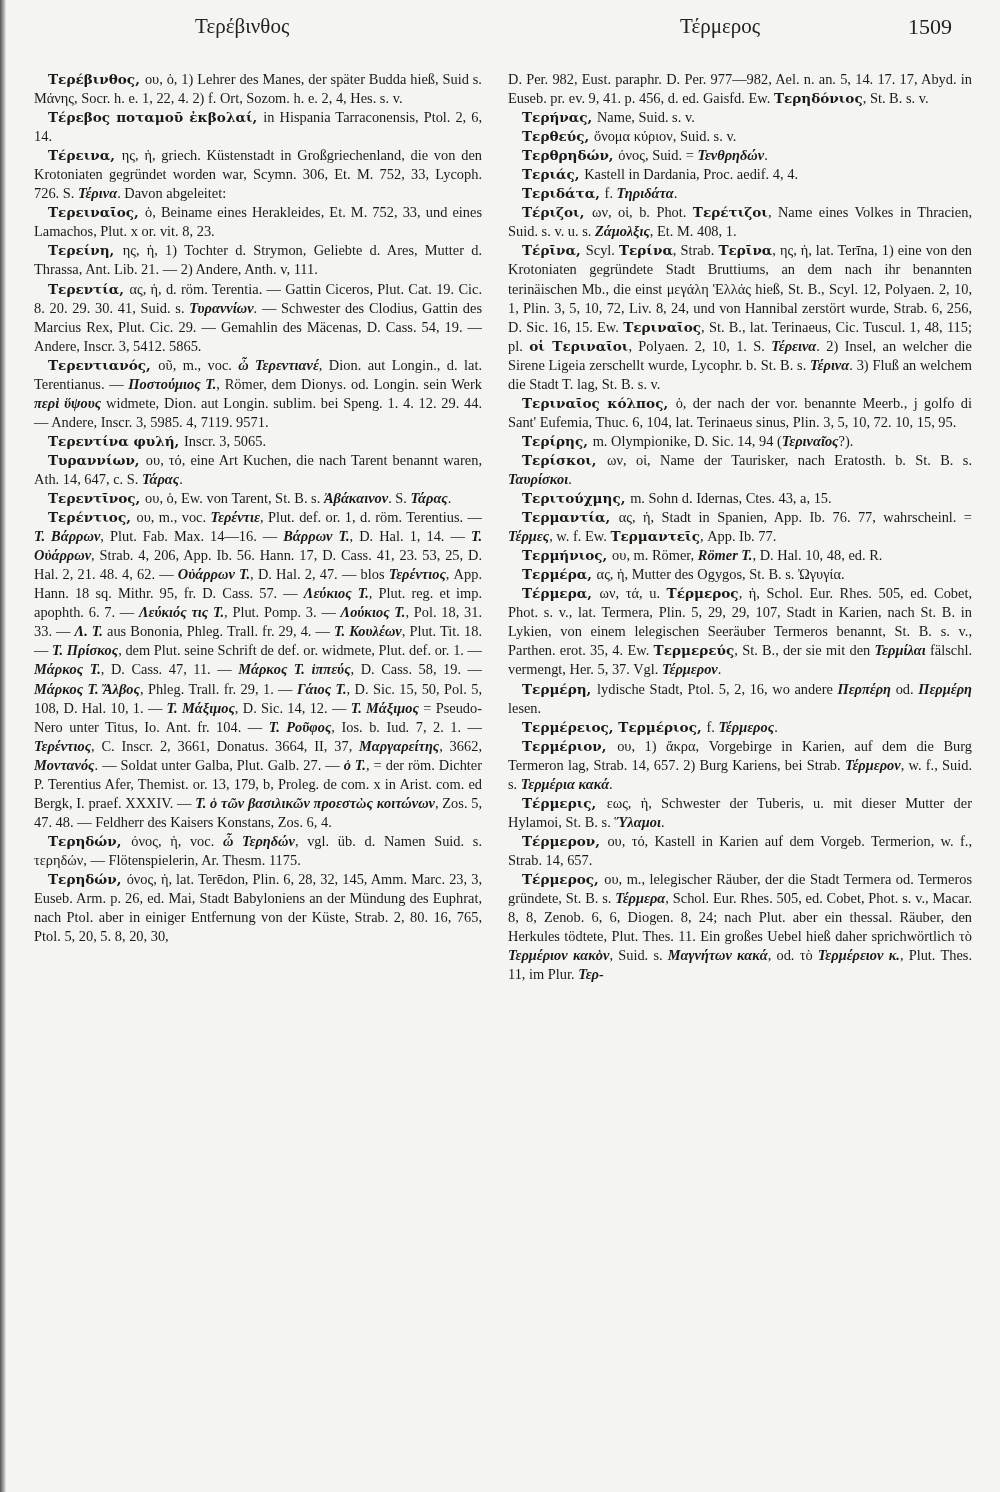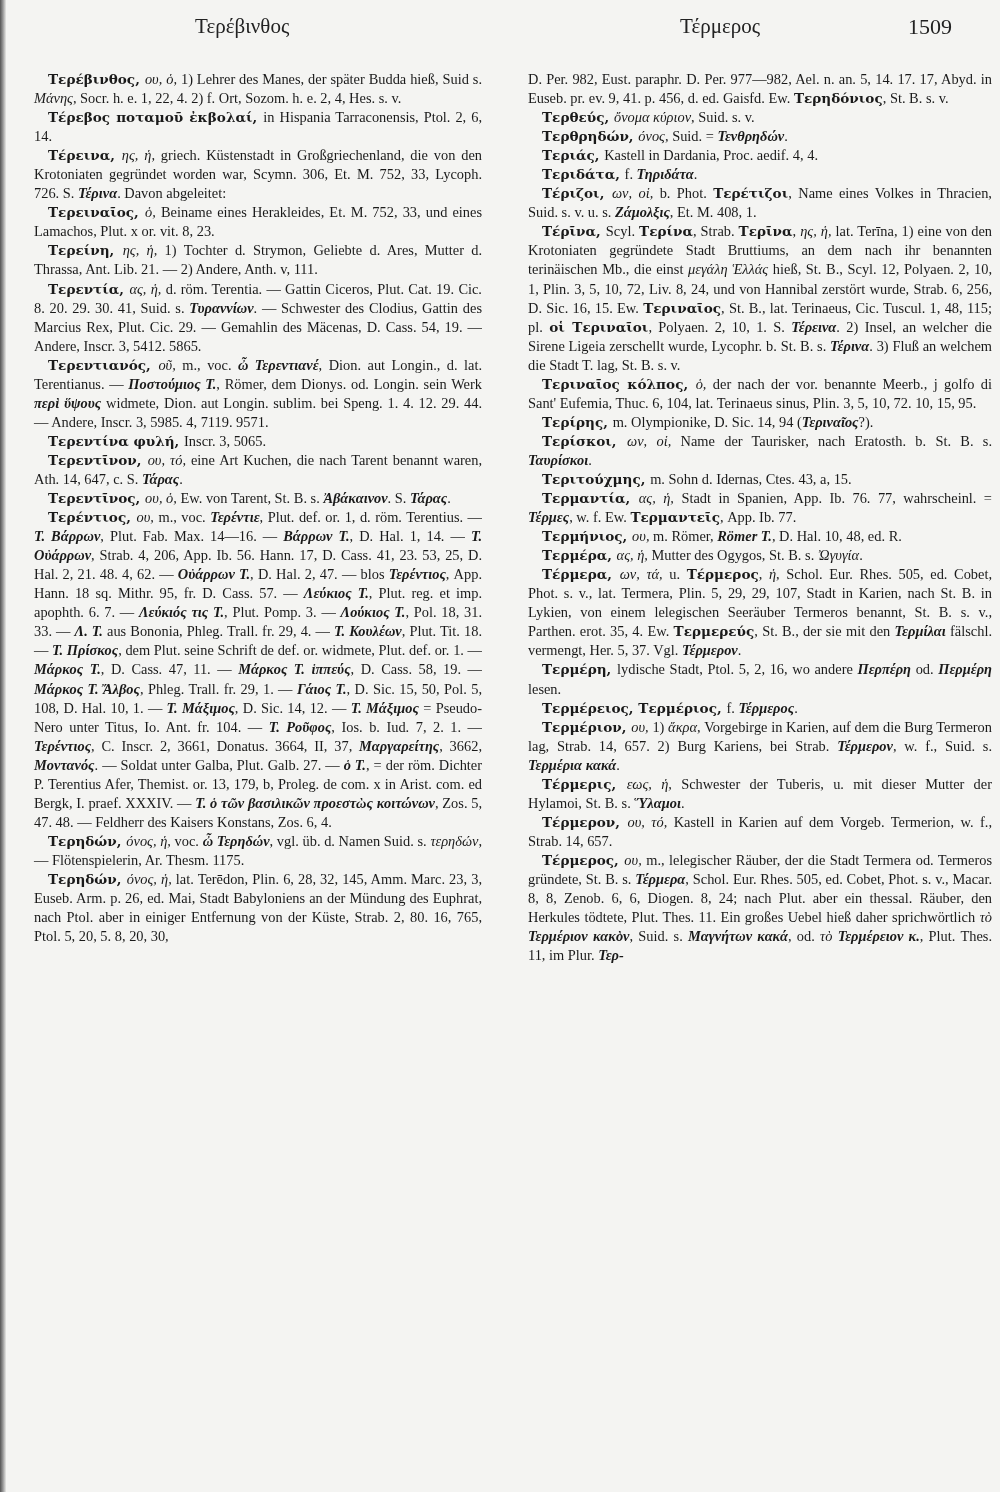--- a/index.html
+++ b/index.html
@@ -4,25 +4,25 @@
 <style>
   html,body{margin:0;padding:0;background:#f4f4f2;}
   body{width:1000px;height:1492px;position:relative;overflow:hidden;font-family:"DejaVu Serif","Liberation Serif",serif;color:#1a1a1a;}
   .binding{position:absolute;left:0;top:0;width:6px;height:1492px;background:linear-gradient(to right,#555 0,#999 3px,#e8e8e6 6px);}
   .running-head{position:absolute;top:14px;left:0;width:818px;height:34px;font-family:"Liberation Serif",serif;font-size:21px;color:#222;}
   .running-head .left{position:absolute;left:195px;top:0;}
   .running-head .right{position:absolute;left:680px;top:0;}
   .running-head .pno{position:absolute;left:908px;top:0;font-size:22px;}
   .col{position:absolute;top:70px;font-family:"Liberation Serif",serif;font-size:14.4px;line-height:19.05px;text-align:justify;hyphens:none;}
   .col.left-col{left:34px;width:448px;}
-  .col.right-col{left:528px;width:464px;}
+  .col.right-col{left:508px;width:464px;}
   .entry{margin:0;text-indent:14px;}
   .entry.cont{text-indent:0;}
   .hw{font-weight:bold;font-family:"DejaVu Serif",serif;font-size:13.6px;margin-top:8px;}
-  .gr{font-style:italic;}
+  .gr{}
   .gb{font-style:italic;font-weight:bold;margin-top:36px;}
 </style>
 </head>
 <body>
 
 <div class="binding"></div>
 
 <div class="running-head">
   <span class="left">Τερέβινθος</span>
   <span class="right">Τέρμερος</span>
@@ -31,28 +31,29 @@
 
 <div class="col left-col">
     <p class="entry"><span class="hw">Τερέβινθος, </span><span class="gr">ου, ὁ, </span><span>1) Lehrer des Manes, der später Budda hieß, Suid s. </span><span class="gr">Μάνης</span><span>, Socr. h. e. 1, 22, 4. 2) f. Ort, Sozom. h. e. 2, 4, Hes. s. v.</span></p>
     <p class="entry"><span class="hw">Τέρεβος ποταμοῦ ἐκβολαί, </span><span>in Hispania Tarraconensis, Ptol. 2, 6, 14.</span></p>
     <p class="entry"><span class="hw">Τέρεινα, </span><span class="gr">ης, ἡ, </span><span>griech. Küstenstadt in Großgriechenland, die von den Krotoniaten gegründet worden war, Scymn. 306, Et. M. 752, 33, Lycoph. 726. S. </span><span class="gb">Τέρινα</span><span>. Davon abgeleitet:</span></p>
     <p class="entry"><span class="hw">Τερειναῖος, </span><span class="gr">ὁ, </span><span>Beiname eines Herakleides, Et. M. 752, 33, und eines Lamachos, Plut. x or. vit. 8, 23.</span></p>
     <p class="entry"><span class="hw">Τερείνη, </span><span class="gr">ης, ἡ, </span><span>1) Tochter d. Strymon, Geliebte d. Ares, Mutter d. Thrassa, Ant. Lib. 21. — 2) Andere, Anth. v, 111.</span></p>
     <p class="entry"><span class="hw">Τερεντία, </span><span class="gr">ας, ἡ, </span><span>d. röm. Terentia. — Gattin Ciceros, Plut. Cat. 19. Cic. 8. 20. 29. 30. 41, Suid. s. </span><span class="gb">Τυραννίων</span><span>. — Schwester des Clodius, Gattin des Marcius Rex, Plut. Cic. 29. — Gemahlin des Mäcenas, D. Cass. 54, 19. — Andere, Inscr. 3, 5412. 5865.</span></p>
     <p class="entry"><span class="hw">Τερεντιανός, </span><span class="gr">οῦ, </span><span>m., voc. </span><span class="gb">ὦ Τερεντιανέ</span><span>, Dion. aut Longin., d. lat. Terentianus. — </span><span class="gb">Ποστούμιος Τ.</span><span>, Römer, dem Dionys. od. Longin. sein Werk </span><span class="gb">περὶ ὕψους</span><span> widmete, Dion. aut Longin. sublim. bei Speng. 1. 4. 12. 29. 44. — Andere, Inscr. 3, 5985. 4, 7119. 9571.</span></p>
     <p class="entry"><span class="hw">Τερεντίνα φυλή, </span><span>Inscr. 3, 5065.</span></p>
-    <p class="entry"><span class="hw">Τερεντῖνον, </span><span class="gr">ου, τό, </span><span>eine Art Kuchen, die nach Tarent benannt waren, Ath. 14, 647, c. S. </span><span class="gb">Τάρας</span><span>.</span></p>
+    <p class="entry"><span class="hw">Τυραννίων, </span><span class="gr">ου, τό, </span><span>eine Art Kuchen, die nach Tarent benannt waren, Ath. 14, 647, c. S. </span><span class="gb">Τάρας</span><span>.</span></p>
     <p class="entry"><span class="hw">Τερεντῖνος, </span><span class="gr">ου, ὁ, </span><span>Ew. von Tarent, St. B. s. </span><span class="gb">Ἀβάκαινον</span><span>. S. </span><span class="gb">Τάρας</span><span>.</span></p>
     <p class="entry"><span class="hw">Τερέντιος, </span><span class="gr">ου, </span><span>m., voc. </span><span class="gb">Τερέντιε</span><span>, Plut. def. or. 1, d. röm. Terentius. — </span><span class="gb">Τ. Βάρρων</span><span>, Plut. Fab. Max. 14—16. — </span><span class="gb">Βάρρων Τ.</span><span>, D. Hal. 1, 14. — </span><span class="gb">Τ. Οὐάρρων</span><span>, Strab. 4, 206, App. Ib. 56. Hann. 17, D. Cass. 41, 23. 53, 25, D. Hal. 2, 21. 48. 4, 62. — </span><span class="gb">Οὐάρρων Τ.</span><span>, D. Hal. 2, 47. — blos </span><span class="gb">Τερέντιος</span><span>, App. Hann. 18 sq. Mithr. 95, fr. D. Cass. 57. — </span><span class="gb">Λεύκιος Τ.</span><span>, Plut. reg. et imp. apophth. 6. 7. — </span><span class="gb">Λεύκιός τις Τ.</span><span>, Plut. Pomp. 3. — </span><span class="gb">Λούκιος Τ.</span><span>, Pol. 18, 31. 33. — </span><span class="gb">Λ. Τ.</span><span> aus Bononia, Phleg. Trall. fr. 29, 4. — </span><span class="gb">Τ. Κουλέων</span><span>, Plut. Tit. 18. — </span><span class="gb">Τ. Πρίσκος</span><span>, dem Plut. seine Schrift de def. or. widmete, Plut. def. or. 1. — </span><span class="gb">Μάρκος Τ.</span><span>, D. Cass. 47, 11. — </span><span class="gb">Μάρκος Τ. ἱππεύς</span><span>, D. Cass. 58, 19. — </span><span class="gb">Μάρκος Τ. Ἄλβος</span><span>, Phleg. Trall. fr. 29, 1. — </span><span class="gb">Γάιος Τ.</span><span>, D. Sic. 15, 50, Pol. 5, 108, D. Hal. 10, 1. — </span><span class="gb">Τ. Μάξιμος</span><span>, D. Sic. 14, 12. — </span><span class="gb">Τ. Μάξιμος</span><span> = Pseudo-Nero unter Titus, Io. Ant. fr. 104. — </span><span class="gb">Τ. Ροῦφος</span><span>, Ios. b. Iud. 7, 2. 1. — </span><span class="gb">Τερέντιος</span><span>, C. Inscr. 2, 3661, Donatus. 3664, II, 37, </span><span class="gb">Μαργαρείτης</span><span>, 3662, </span><span class="gb">Μοντανός</span><span>. — Soldat unter Galba, Plut. Galb. 27. — </span><span class="gb">ὁ Τ.</span><span>, = der röm. Dichter P. Terentius Afer, Themist. or. 13, 179, b, Proleg. de com. x in Arist. com. ed Bergk, I. praef. XXXIV. — </span><span class="gb">Τ. ὁ τῶν βασιλικῶν προεστὼς κοιτώνων</span><span>, Zos. 5, 47. 48. — Feldherr des Kaisers Konstans, Zos. 6, 4.</span></p>
     <p class="entry"><span class="hw">Τερηδών, </span><span class="gr">όνος, ἡ, </span><span>voc. </span><span class="gb">ὦ Τερηδών</span><span>, vgl. üb. d. Namen Suid. s. </span><span class="gr">τερηδών</span><span>, — Flötenspielerin, Ar. Thesm. 1175.</span></p>
     <p class="entry"><span class="hw">Τερηδών, </span><span class="gr">όνος, ἡ, </span><span>lat. Terēdon, Plin. 6, 28, 32, 145, Amm. Marc. 23, 3, Euseb. Arm. p. 26, ed. Mai, Stadt Babyloniens an der Mündung des Euphrat, nach Ptol. aber in einiger Entfernung von der Küste, Strab. 2, 80. 16, 765, Ptol. 5, 20, 5. 8, 20, 30,</span></p>
   </div>
 <div class="col right-col">
     <p class="entry cont"><span>D. Per. 982, Eust. paraphr. D. Per. 977—982, Ael. n. an. 5, 14. 17. 17, Abyd. in Euseb. pr. ev. 9, 41. p. 456, d. ed. Gaisfd. Ew. </span><span class="hw">Τερηδόνιος</span><span>, St. B. s. v.</span></p>
+    <p class="entry"><span class="hw">Τερήνας, </span><span>Name, Suid. s. v.</span></p>
     <p class="entry"><span class="hw">Τερθεύς, </span><span class="gr">ὄνομα κύριον</span><span>, Suid. s. v.</span></p>
     <p class="entry"><span class="hw">Τερθρηδών, </span><span class="gr">όνος</span><span>, Suid. = </span><span class="gb">Τενθρηδών</span><span>.</span></p>
     <p class="entry"><span class="hw">Τεριάς, </span><span>Kastell in Dardania, Proc. aedif. 4, 4.</span></p>
     <p class="entry"><span class="hw">Τεριδάτα, </span><span>f. </span><span class="gb">Τηριδάτα</span><span>.</span></p>
     <p class="entry"><span class="hw">Τέριζοι, </span><span class="gr">ων, οἱ, </span><span>b. Phot. </span><span class="hw">Τερέτιζοι</span><span>, Name eines Volkes in Thracien, Suid. s. v. u. s. </span><span class="gb">Ζάμολξις</span><span>, Et. M. 408, 1.</span></p>
     <p class="entry"><span class="hw">Τέρῖνα, </span><span>Scyl. </span><span class="hw">Τερίνα</span><span>, Strab. </span><span class="hw">Τερῖνα</span><span>, </span><span class="gr">ης, ἡ, </span><span>lat. Terīna, 1) eine von den Krotoniaten gegründete Stadt Bruttiums, an dem nach ihr benannten terinäischen Mb., die einst </span><span class="gr">μεγάλη Ἑλλάς</span><span> hieß, St. B., Scyl. 12, Polyaen. 2, 10, 1, Plin. 3, 5, 10, 72, Liv. 8, 24, und von Hannibal zerstört wurde, Strab. 6, 256, D. Sic. 16, 15. Ew. </span><span class="hw">Τεριναῖος</span><span>, St. B., lat. Terinaeus, Cic. Tuscul. 1, 48, 115; pl. </span><span class="hw">οἱ Τεριναῖοι</span><span>, Polyaen. 2, 10, 1. S. </span><span class="gb">Τέρεινα</span><span>. 2) Insel, an welcher die Sirene Ligeia zerschellt wurde, Lycophr. b. St. B. s. </span><span class="gb">Τέρινα</span><span>. 3) Fluß an welchem die Stadt T. lag, St. B. s. v.</span></p>
     <p class="entry"><span class="hw">Τεριναῖος κόλπος, </span><span class="gr">ὁ, </span><span>der nach der vor. benannte Meerb., j golfo di Sant' Eufemia, Thuc. 6, 104, lat. Terinaeus sinus, Plin. 3, 5, 10, 72. 10, 15, 95.</span></p>
     <p class="entry"><span class="hw">Τερίρης, </span><span>m. Olympionike, D. Sic. 14, 94 (</span><span class="gb">Τεριναῖος</span><span>?).</span></p>
     <p class="entry"><span class="hw">Τερίσκοι, </span><span class="gr">ων, οἱ, </span><span>Name der Taurisker, nach Eratosth. b. St. B. s. </span><span class="gb">Ταυρίσκοι</span><span>.</span></p>
     <p class="entry"><span class="hw">Τεριτούχμης, </span><span>m. Sohn d. Idernas, Ctes. 43, a, 15.</span></p>

